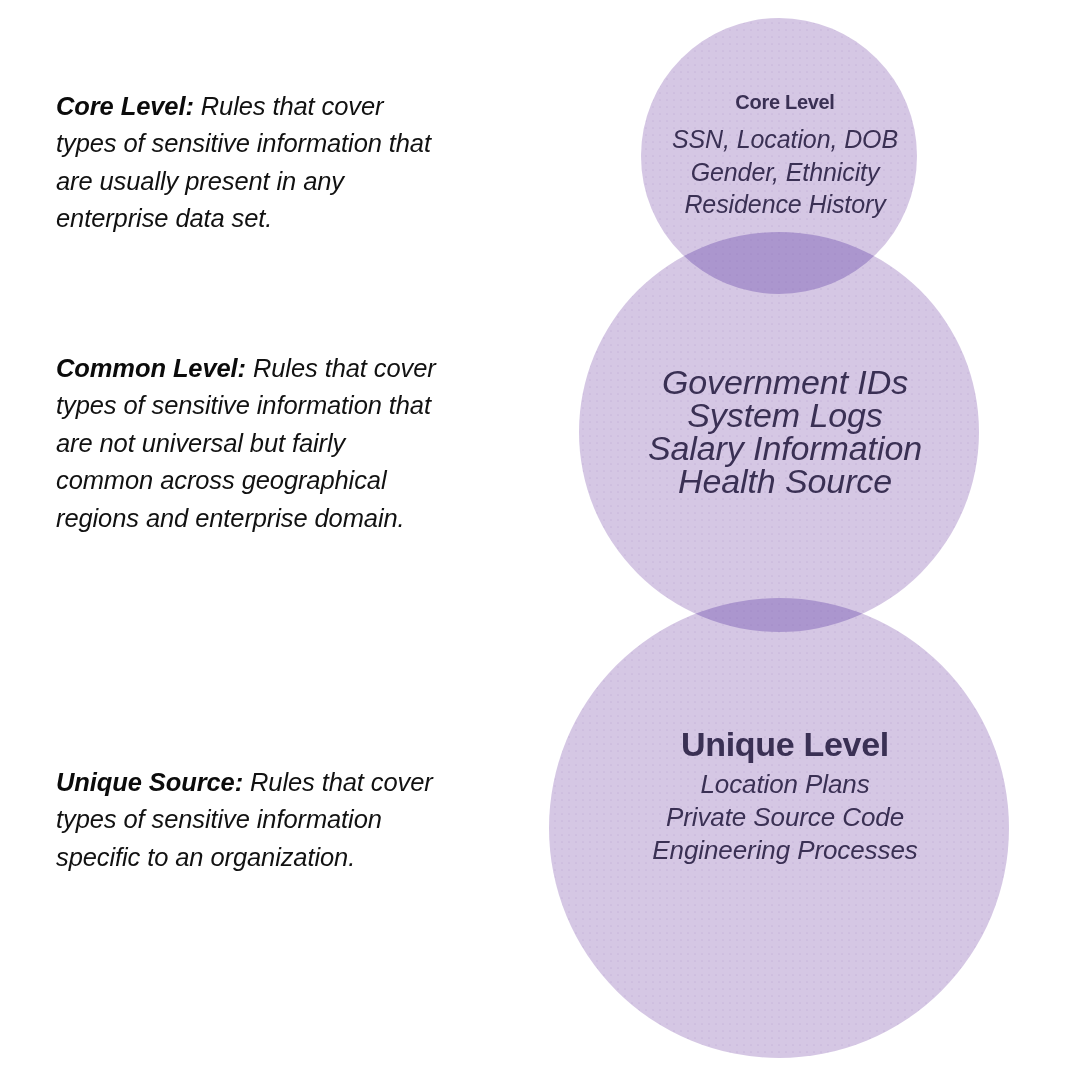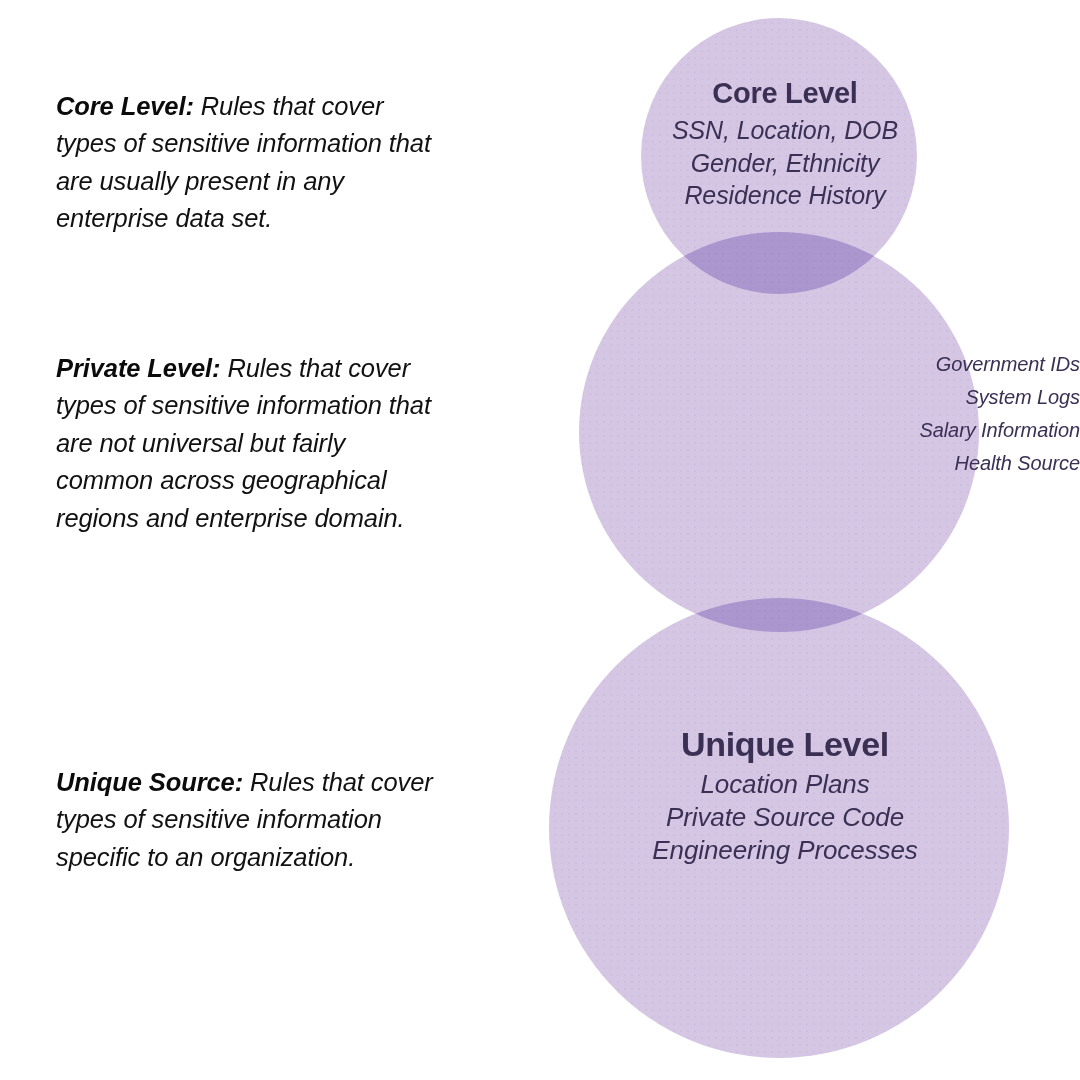--- a/index.html
+++ b/index.html
@@ -80,43 +80,43 @@
   }
   .circle-items {
     font-style: italic;
     font-weight: 500;
     letter-spacing: -0.1px;
   }
   .circle-items div { white-space: nowrap; }
 
   
   #label-core { top: 74px; }
-  #label-core .circle-title { font-size: 29px; line-height: 38px; }
+  #label-core .circle-title { font-size: 20px; line-height: 38px; margin-top: 9px; }
   #label-core .circle-items { font-size: 25px; line-height: 32.5px; margin-top: 2px; }
 
   
   #label-common { top: 347px; }
   #label-common .circle-title { font-size: 35.5px; line-height: 45px; }
-  #label-common .circle-items { font-size: 20px; line-height: 33px; margin-top: 1px; text-align: right; }
+  #label-common .circle-items { font-size: 34px; line-height: 33px; margin-top: 19px; }
 
   
   #label-unique { top: 722px; }
   #label-unique .circle-title { font-size: 34px; line-height: 45px; }
   #label-unique .circle-items { font-size: 26px; line-height: 33px; margin-top: 1px; }
 </style>
 </head>
 <body>
 
 <div id="stage">
 
   <div class="desc-col">
 
     <p class="desc-block" id="desc-core"><span class="lead">Core Level:</span><span> Rules that cover types of sensitive information that are usually present in any enterprise data set.</span></p>
 
-    <p class="desc-block" id="desc-common"><span class="lead">Private Level:</span><span> Rules that cover types of sensitive information that are not universal but fairly common across geographical regions and enterprise domain.</span></p>
+    <p class="desc-block" id="desc-common"><span class="lead">Common Level:</span><span> Rules that cover types of sensitive information that are not universal but fairly common across geographical regions and enterprise domain.</span></p>
 
     <p class="desc-block" id="desc-unique"><span class="lead">Unique Source:</span><span> Rules that cover types of sensitive information specific to an organization.</span></p>
   </div>
 
   <div class="venn">
 
     <svg viewBox="0 0 590 1080" xmlns="http://www.w3.org/2000/svg">
       <defs>
         <pattern id="dotTex" width="7" height="7" patternUnits="userSpaceOnUse">
           <rect width="7" height="7" fill="#d5c7e4"></rect>

